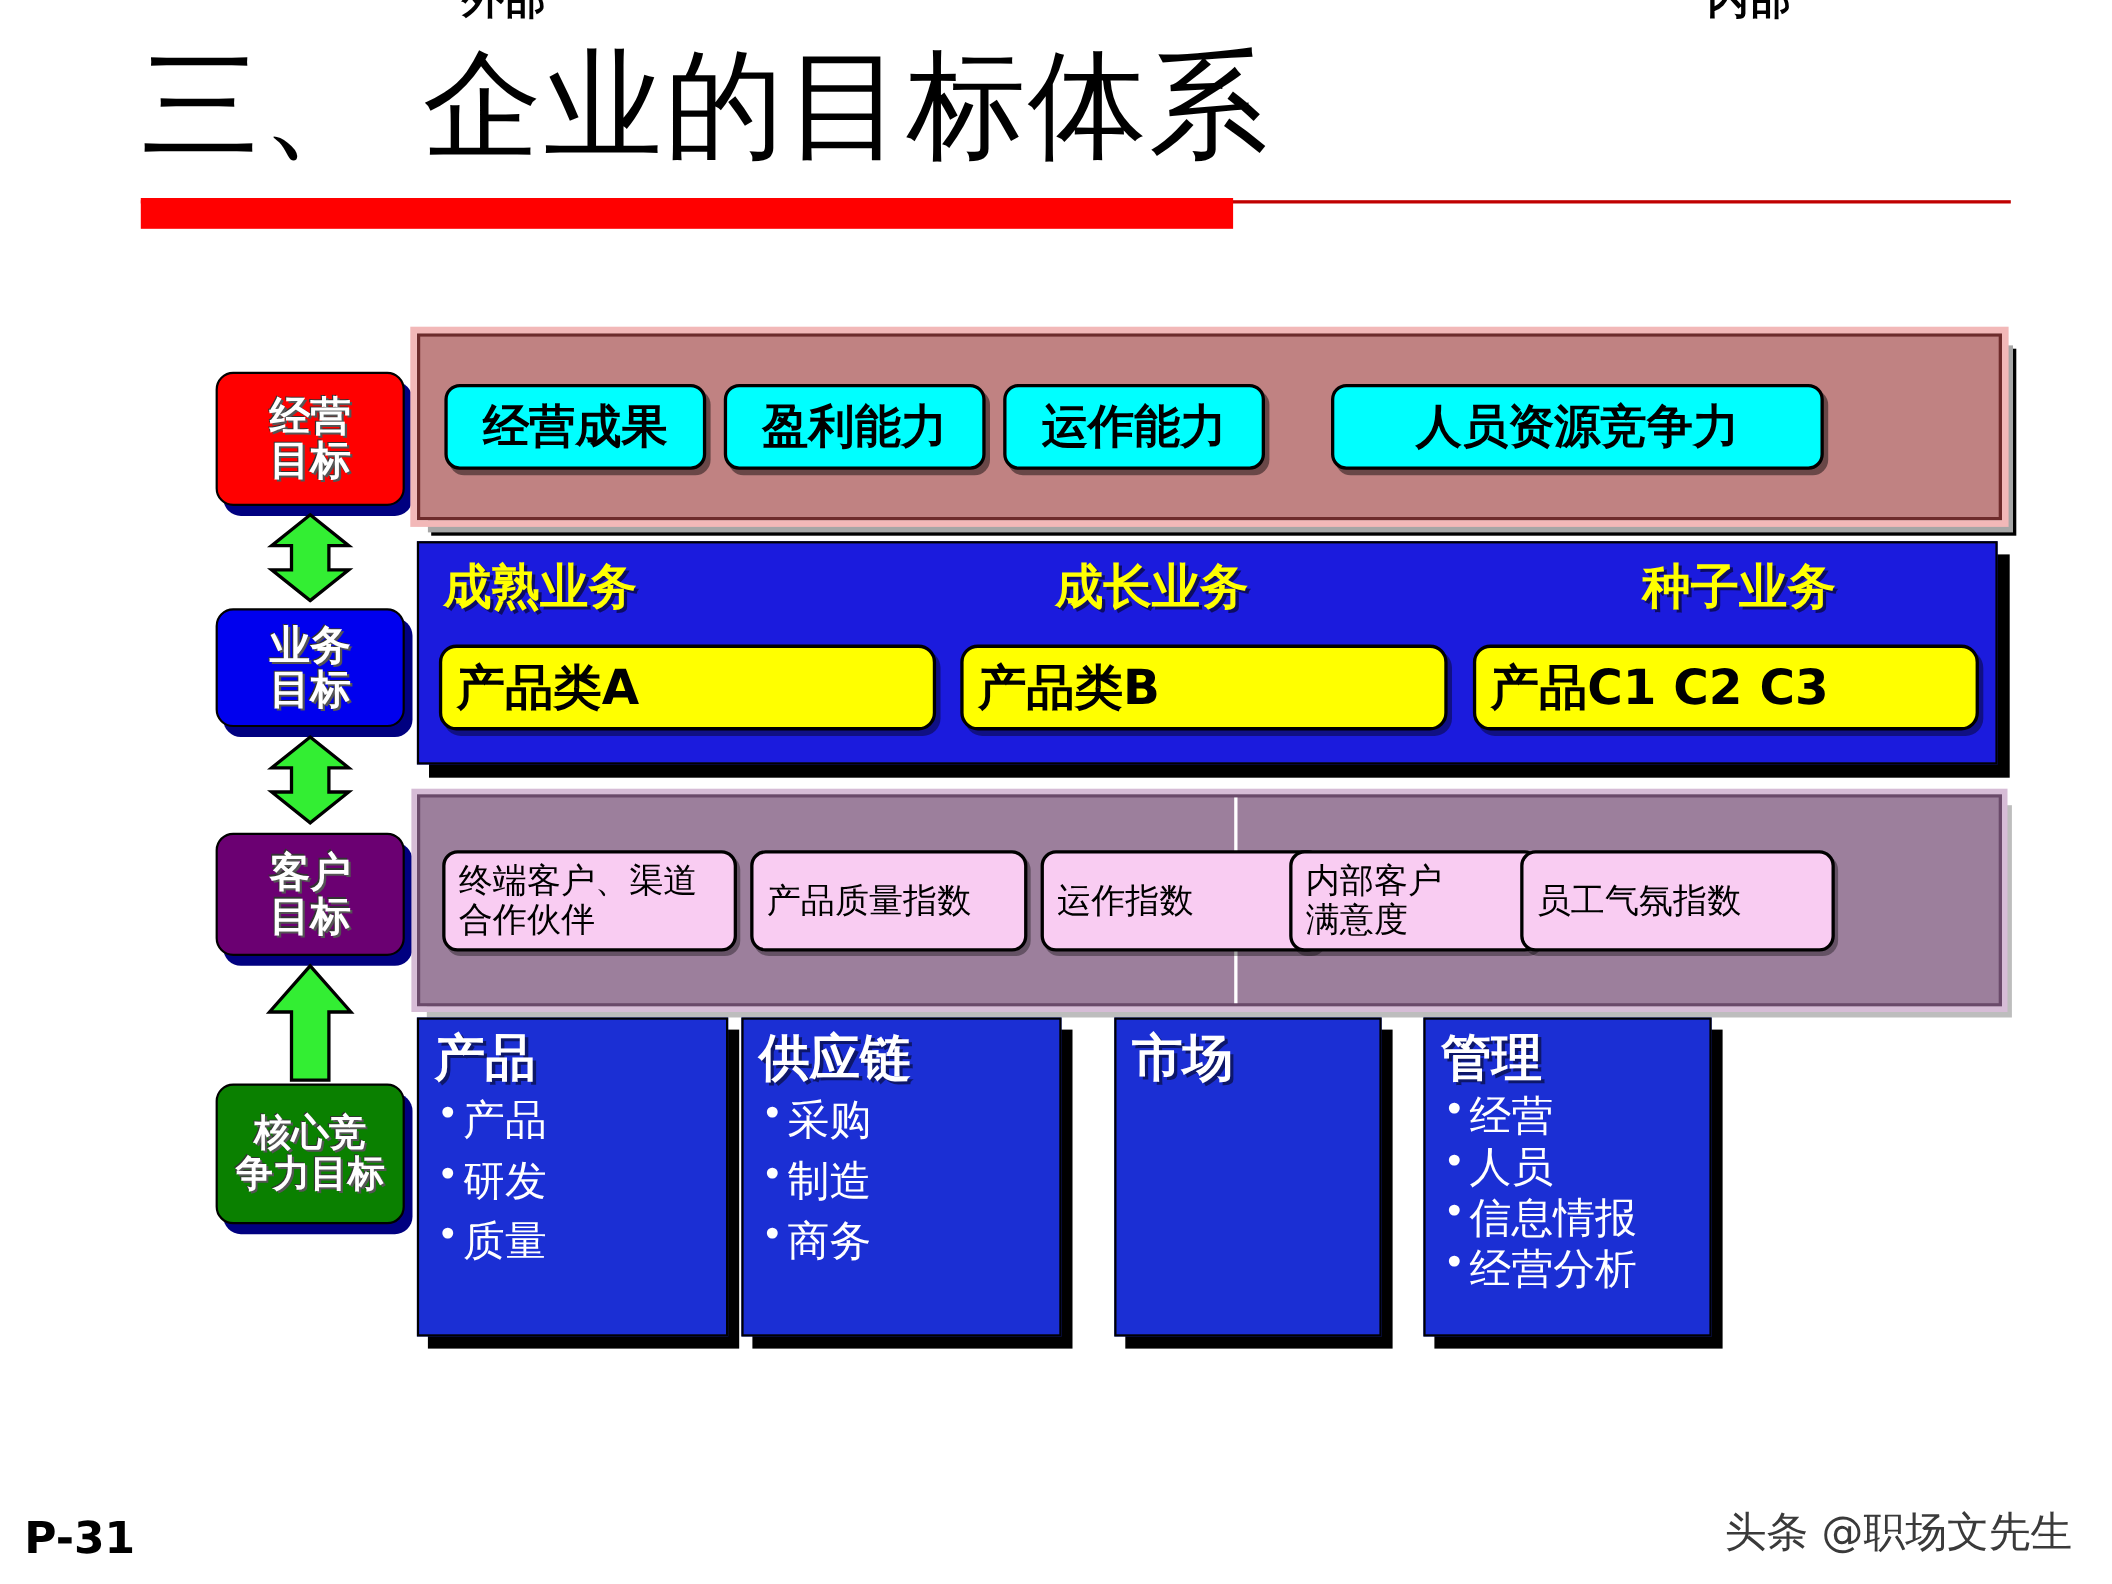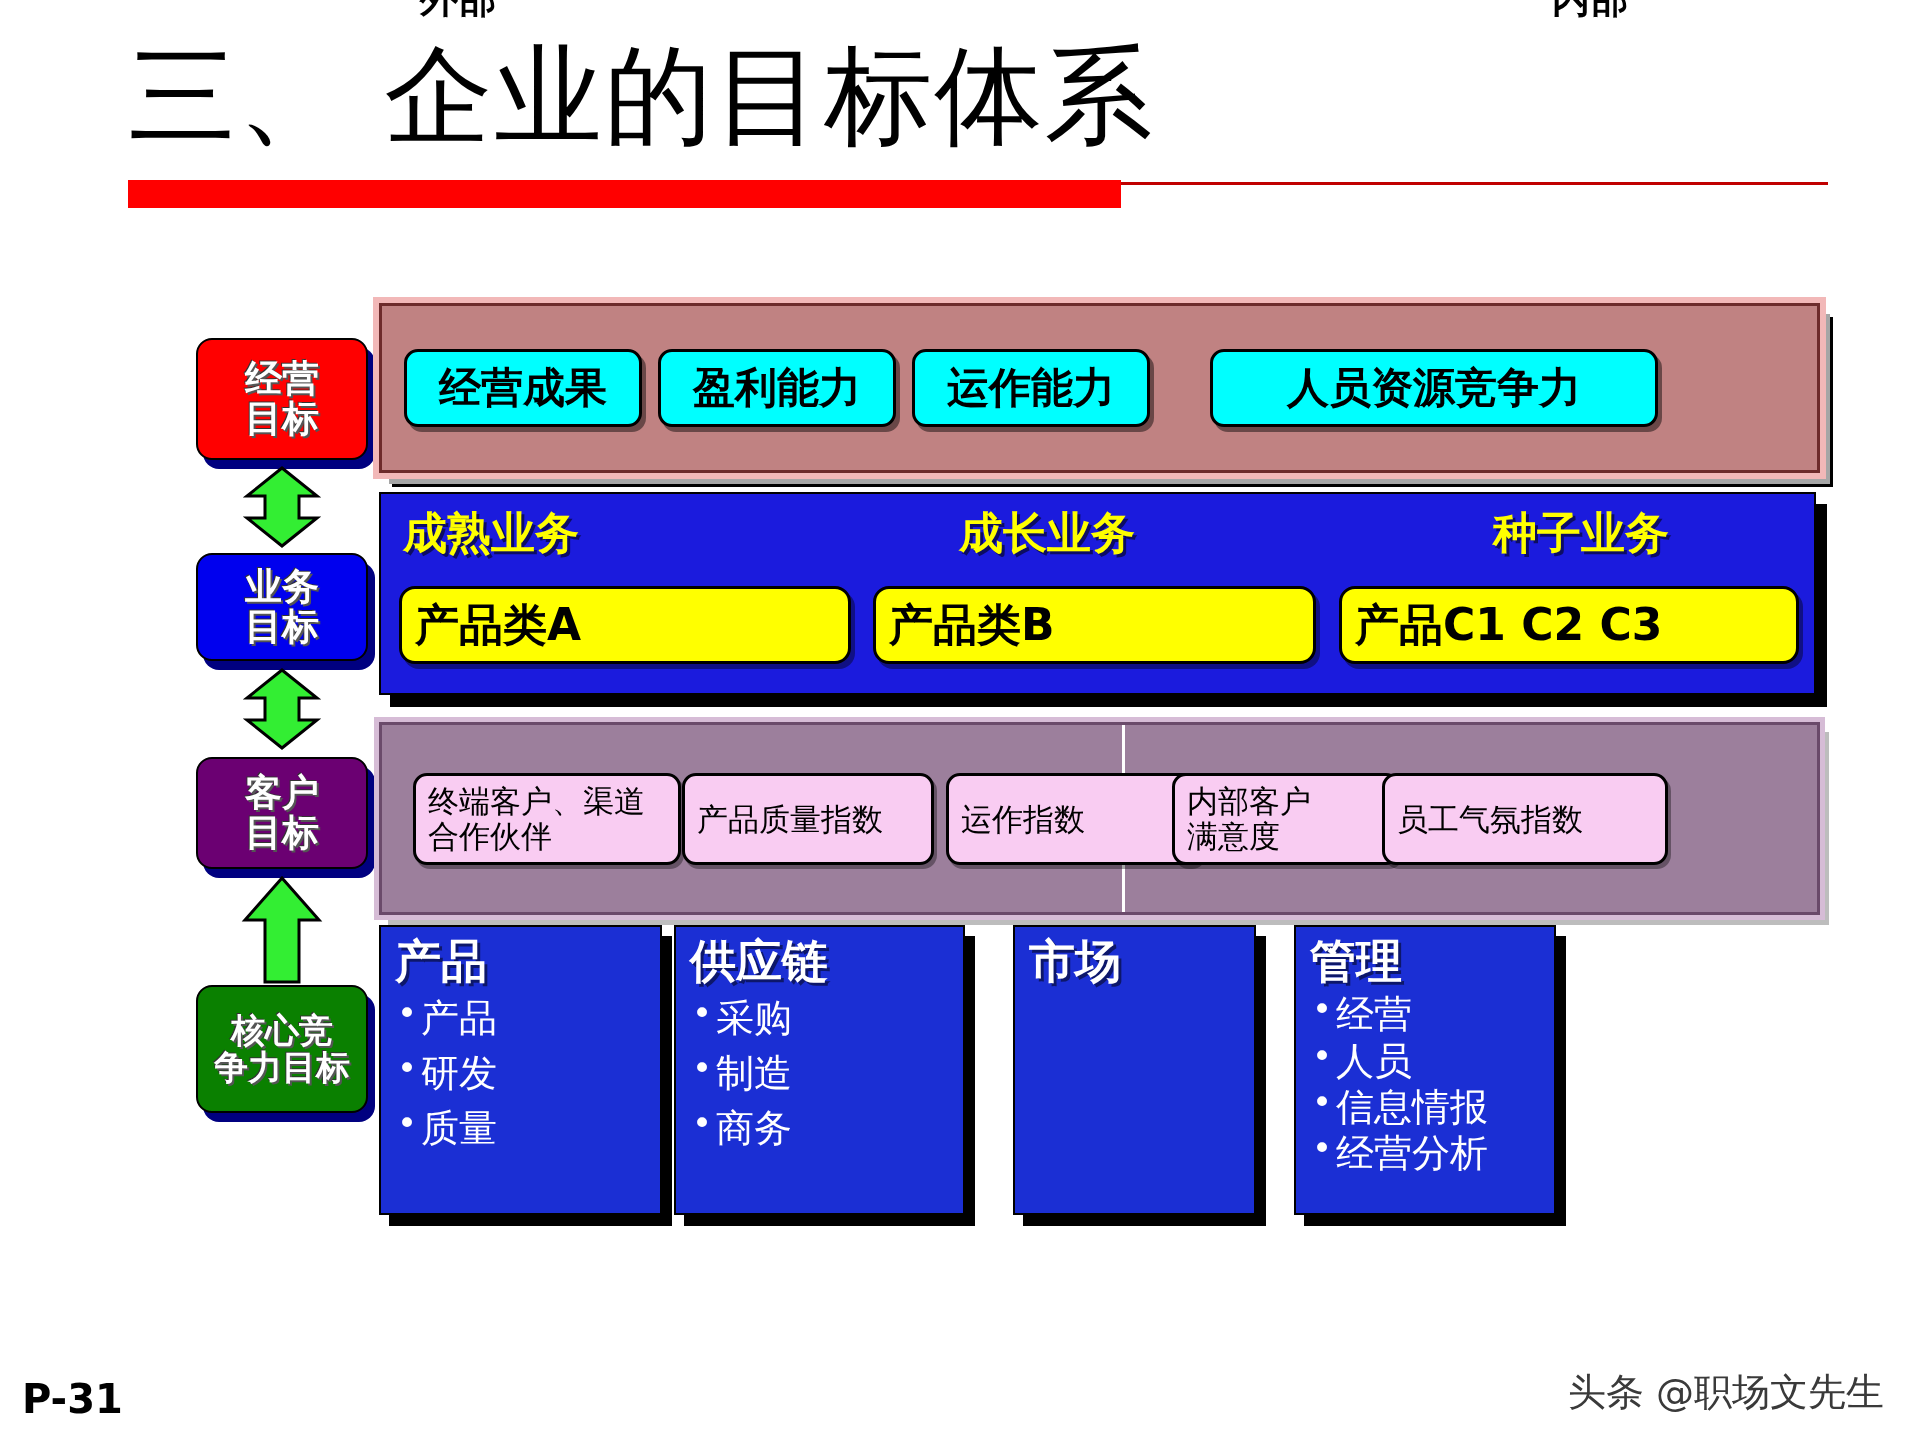--- a/index.html
+++ b/index.html
@@ -123,21 +123,21 @@
   }
   #cust-label-0 { left: 420px; }
   #cust-label-1 { left: 1552px; }
   .pink-chip {
     position: absolute; top: 48px; height: 92px;
     background: #f9ccf2; border: 3px solid #000; border-radius: 14px;
     display: flex; flex-direction: column; justify-content: center;
     font-size: 31px; color: #000; line-height: 1.12;
     padding: 0 12px; box-shadow: 3px 4px 0 rgba(0,0,0,.35);
   }
-  #pink-0 { left: 20px;  width: 268px; margin-left: 11px; }
+  #pink-0 { left: 20px;  width: 268px; }
   #pink-1 { left: 300px; width: 252px; justify-content: center; }
   #pink-2 { left: 564px; width: 257px; }
   #pink-3 { left: 790px; width: 228px; }
   #pink-4 { left: 1000px;width: 286px; }
 
   
   .core-card {
     position: absolute; top: 925px;
     background: #1b2fd4; border: 2px solid #000;
     box-shadow: 10px 11px 0 #000;

